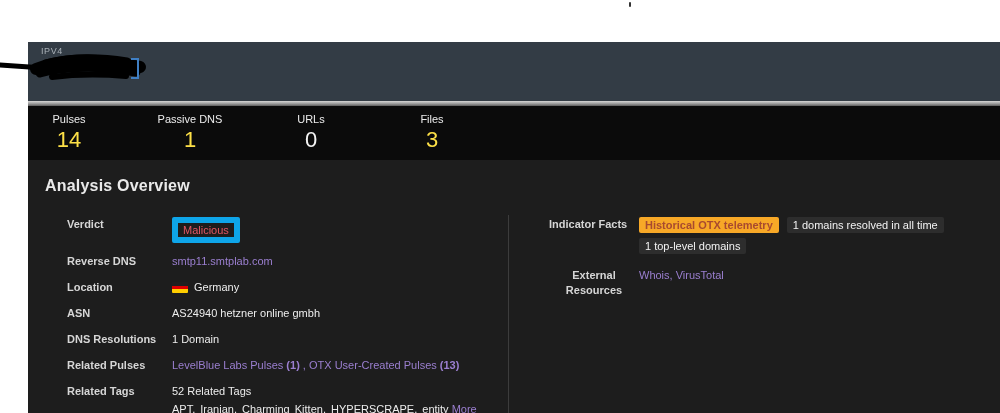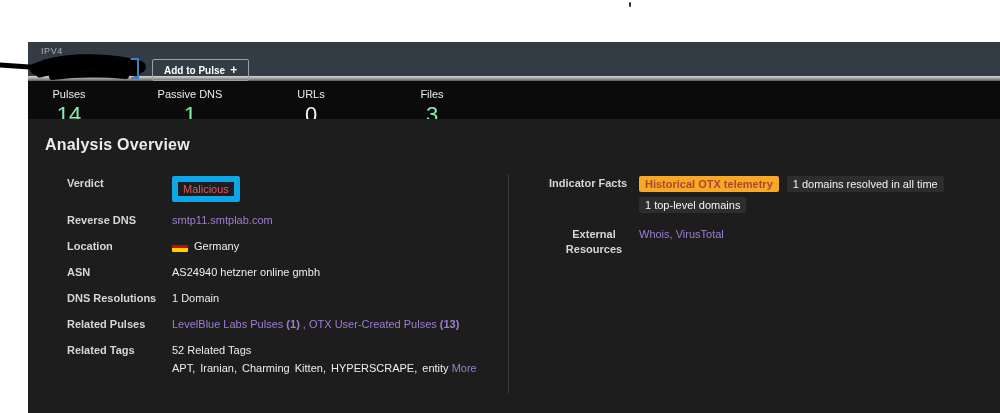--- a/index.html
+++ b/index.html
@@ -10,38 +10,38 @@
     font-family:"Liberation Sans", sans-serif;
     position:relative; overflow:hidden;
     -webkit-font-smoothing:antialiased;
   }
 
   .stray-dot { position:absolute; left:629px; top:2px; width:2px; height:5px; background:#333; border-radius:1px; }
 
   .panel { position:absolute; left:28px; top:42px; width:972px; height:371px; display:flex; flex-direction:column; }
 
   
-  .hdr { height:34px; background:#333c45; position:relative; flex:none; }
+  .hdr { height:59px; background:#333c45; position:relative; flex:none; }
   .hdr .type-label { position:absolute; left:13px; top:4px; font-size:9px; color:#a9b0b7; letter-spacing:.6px; }
   .redaction { position:absolute; left:-28px; top:0; width:176px; height:46px; }
   .btn-add-pulse {
     position:absolute; left:124px; top:17px; height:22px;
     background:transparent; border:1px solid #99a1a8; border-radius:2px;
     color:#ffffff; font-size:10px; font-weight:bold; font-family:inherit;
     padding:0 11px; display:flex; align-items:center; gap:5px; cursor:pointer; white-space:nowrap;
   }
   .btn-add-pulse .plus { font-size:12px; font-weight:bold; }
 
   .divider-strip { height:5px; flex:none; background:linear-gradient(180deg,#d6d6d6 0%,#9a9a9a 55%,#5c5c5c 100%); }
 
   
-  .stats { height:38px; background:#0b0b0b; display:flex; padding-left:1px; flex:none; }
+  .stats { height:54px; background:#0b0b0b; display:flex; padding-left:1px; flex:none; }
   .stat { width:80px; margin-right:41px; text-align:center; padding-top:7px; cursor:pointer; }
   .stat .s-label { font-size:11px; color:#ececec; }
-  .stat .s-value { font-size:22px; line-height:25px; margin-top:2px; color:#86efac; font-weight:500; }
+  .stat .s-value { font-size:22px; line-height:25px; margin-top:2px; color:#fde047; font-weight:500; }
   .stat .s-value.neutral { color:#f4f4f4; }
 
   
   .main { flex:1; background:#1d1d1d; padding:15px 0 0 17px; color:#ececec; }
   .main-title { font-size:16px; font-weight:700; color:#eaeaea; margin:2px 0 20px 0; letter-spacing:.2px; }
 
   .columns { display:flex; align-items:stretch; }
   .col-left { width:464px; flex:none; padding:2px 18px 6px 10px; border-right:1px solid #3c3c3c; }
   .col-right { flex:1; padding:2px 10px 6px 8px; }
 
@@ -79,24 +79,20 @@
 
     <svg class="redaction" viewBox="0 0 176 46" xmlns="http://www.w3.org/2000/svg">
       <path d="M0,23 L44,26" stroke="#000" stroke-width="5" fill="none" stroke-linecap="round"></path>
       <path d="M36,27 C58,18 88,17 108,20 C120,22 130,23 140,25" stroke="#000" stroke-width="12" fill="none" stroke-linecap="round"></path>
       <path d="M40,31 C62,25 92,24 116,27 L136,30" stroke="#000" stroke-width="9" fill="none" stroke-linecap="round"></path>
       <path d="M46,21 C72,14 102,15 127,19" stroke="#000" stroke-width="7" fill="none" stroke-linecap="round"></path>
       <path d="M52,35 C76,32 102,32 126,34" stroke="#000" stroke-width="6" fill="none" stroke-linecap="round"></path>
       <path d="M131,17 h7 v19 h-7" stroke="#3f7fc4" stroke-width="2" fill="none"></path>
     </svg>
 
-    <button class="btn-add-pulse">
-      <span>Add to Pulse</span>
-      <span class="plus">+</span>
-    </button>
   </div>
 
   <div class="divider-strip"></div>
 
   <div class="stats">
     <div class="stat">
       <div class="s-label">Pulses</div>
       <div class="s-value">14</div>
     </div>
     <div class="stat">

